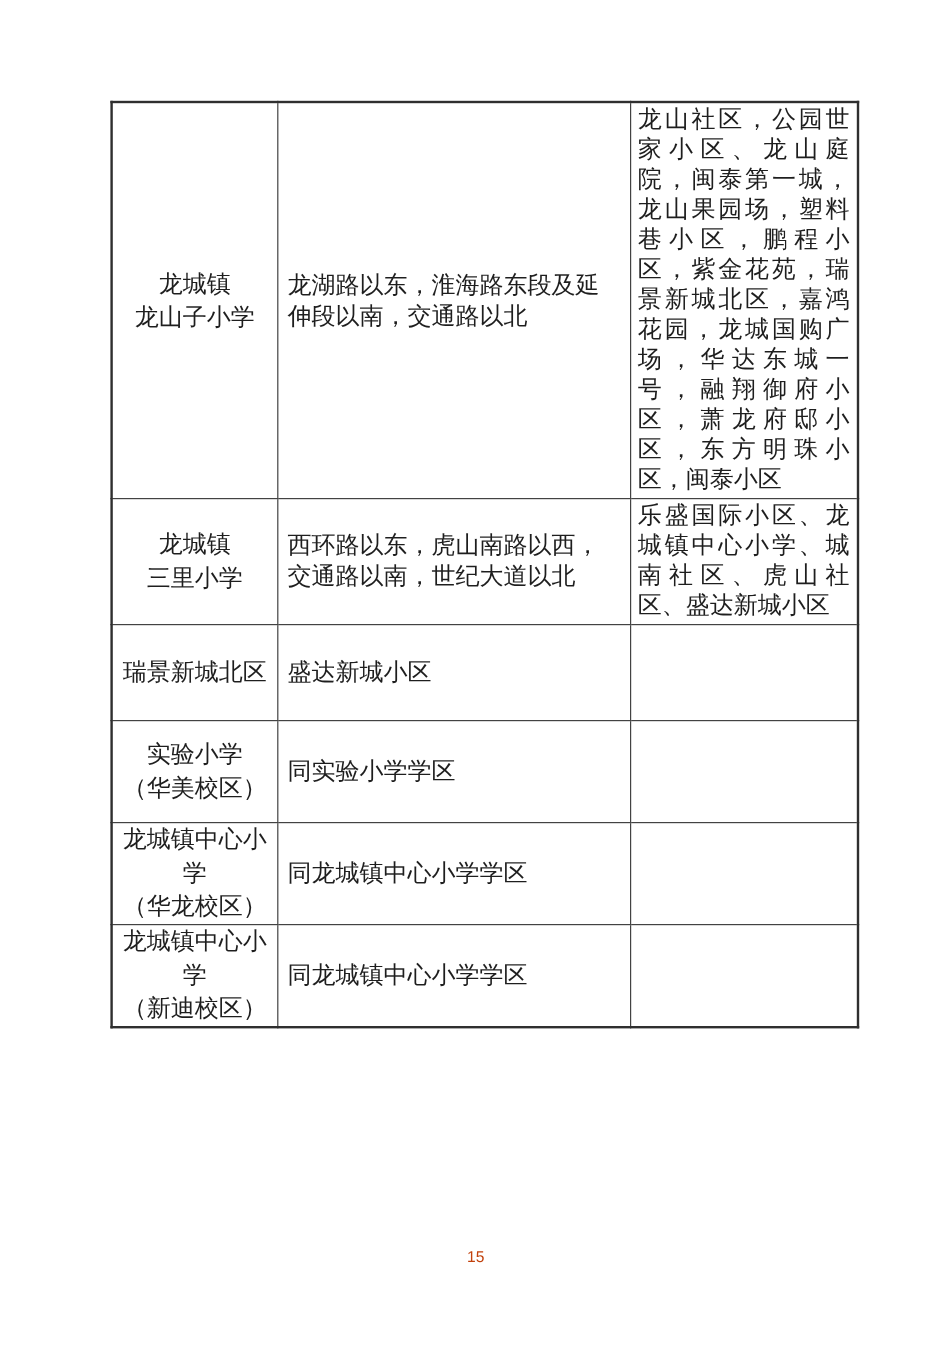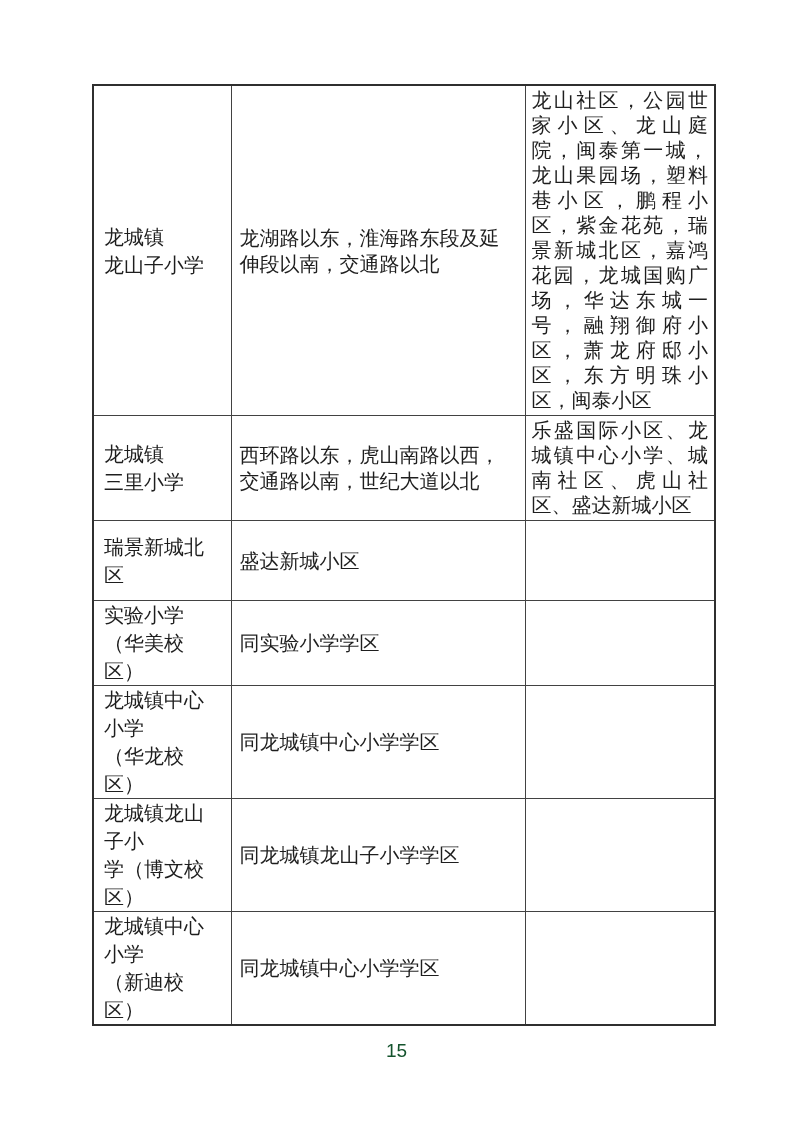--- a/index.html
+++ b/index.html
@@ -31,44 +31,44 @@
   tr.r4 { height: 84px; }
   tr.r5 { height: 84px; }
   tr.r6 { height: 80px; }
   td {
     border: 1px solid var(--border_inner, #424242);
     font-size: 20px;
     vertical-align: middle;
     overflow: hidden;
   }
   td.school {
-    text-align: left;
+    text-align: center;
     white-space: pre-line;
     line-height: 28px;
-    padding: 0 10px;
+    padding: 0 0;
   }
   td.district {
     text-align: left;
     line-height: 26px;
     padding: 2px 10px 2px 8px;
   }
   td.communities {
     text-align: justify;
     line-height: 25px;
     padding: 2px 6px;
   }
   .footer {
     position: absolute;
     top: 1040px;
     left: 0;
     width: 100%;
     text-align: center;
-    font-size: 19px;
+    font-size: 13px;
     font-family: "Liberation Sans", "DejaVu Sans", sans-serif;
-    color: #14532d;
+    color: #c2410c;
   }
 </style>
 </head>
 <body>
 
 <div class="page">
 
   <table class="district-table">
     <colgroup>
         <col class="c1">
@@ -98,26 +98,20 @@
 （华美校区）</td>
         <td class="district">同实验小学学区</td>
         <td class="communities"></td>
       </tr>
       <tr class="r4">
         <td class="school">龙城镇中心小学
 （华龙校区）</td>
         <td class="district">同龙城镇中心小学学区</td>
         <td class="communities"></td>
       </tr>
-      <tr class="r5">
-        <td class="school">龙城镇龙山子小
-学（博文校区）</td>
-        <td class="district">同龙城镇龙山子小学学区</td>
-        <td class="communities"></td>
-      </tr>
       <tr class="r6">
         <td class="school">龙城镇中心小学
 （新迪校区）</td>
         <td class="district">同龙城镇中心小学学区</td>
         <td class="communities"></td>
       </tr>
     </tbody>
   </table>
 
   <div class="footer">15</div>

